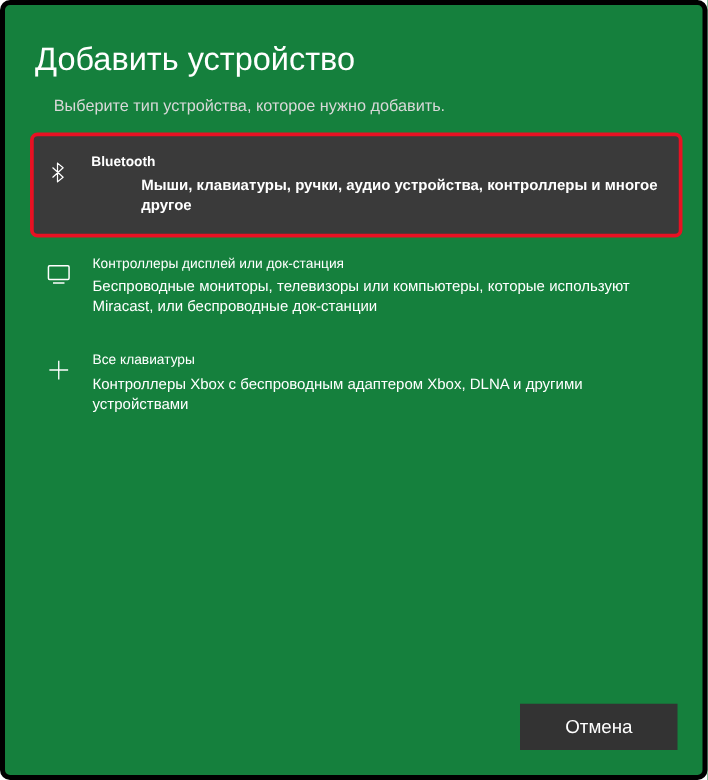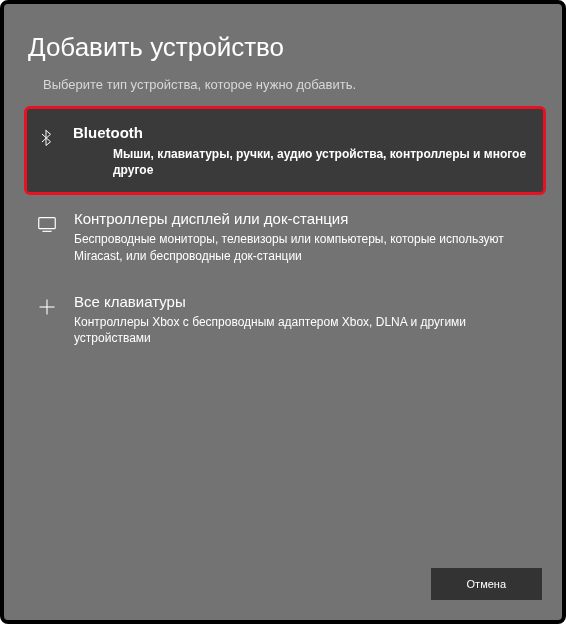--- a/index.html
+++ b/index.html
@@ -9,21 +9,21 @@
     }
     body {
       font-family: 'Segoe UI', Tahoma, sans-serif;
       background: #fff;
       width: 566px;
       height: 624px;
     }
     .window {
       width: 566px;
       height: 624px;
-      background: #737373;
+      background: #15803d;
       border: 4px solid #000;
       border-radius: 8px;
       position: relative;
       padding: 24px 20px 20px 24px;
       display: flex;
       flex-direction: column;
     }
     .title {
       color: #fff;
       font-size: 26px;
@@ -61,21 +61,21 @@
       align-items: center;
       justify-content: center;
       flex-shrink: 0;
       margin-top: 2px;
     }
     .option-text {
       flex: 1;
     }
     .option-title {
       color: #fff;
-      font-size: 15px;
+      font-size: 11px;
       margin-bottom: 3px;
       line-height: 1.3;
     }
     .option-desc {
       color: #fff;
       font-size: 12px;
       line-height: 1.35;
     }
     .option.highlighted .option-title {
       font-weight: 600;
@@ -87,21 +87,21 @@
     .footer {
       display: flex;
       justify-content: flex-end;
       padding-top: 10px;
     }
     .cancel-btn {
       background: #333333;
       color: #fff;
       border: none;
       padding: 10px 36px;
-      font-size: 11px;
+      font-size: 15px;
       cursor: pointer;
       font-family: inherit;
     }
     svg {
       fill: none;
       stroke: #fff;
       stroke-width: 1.3;
     }
   </style>
 </head>

